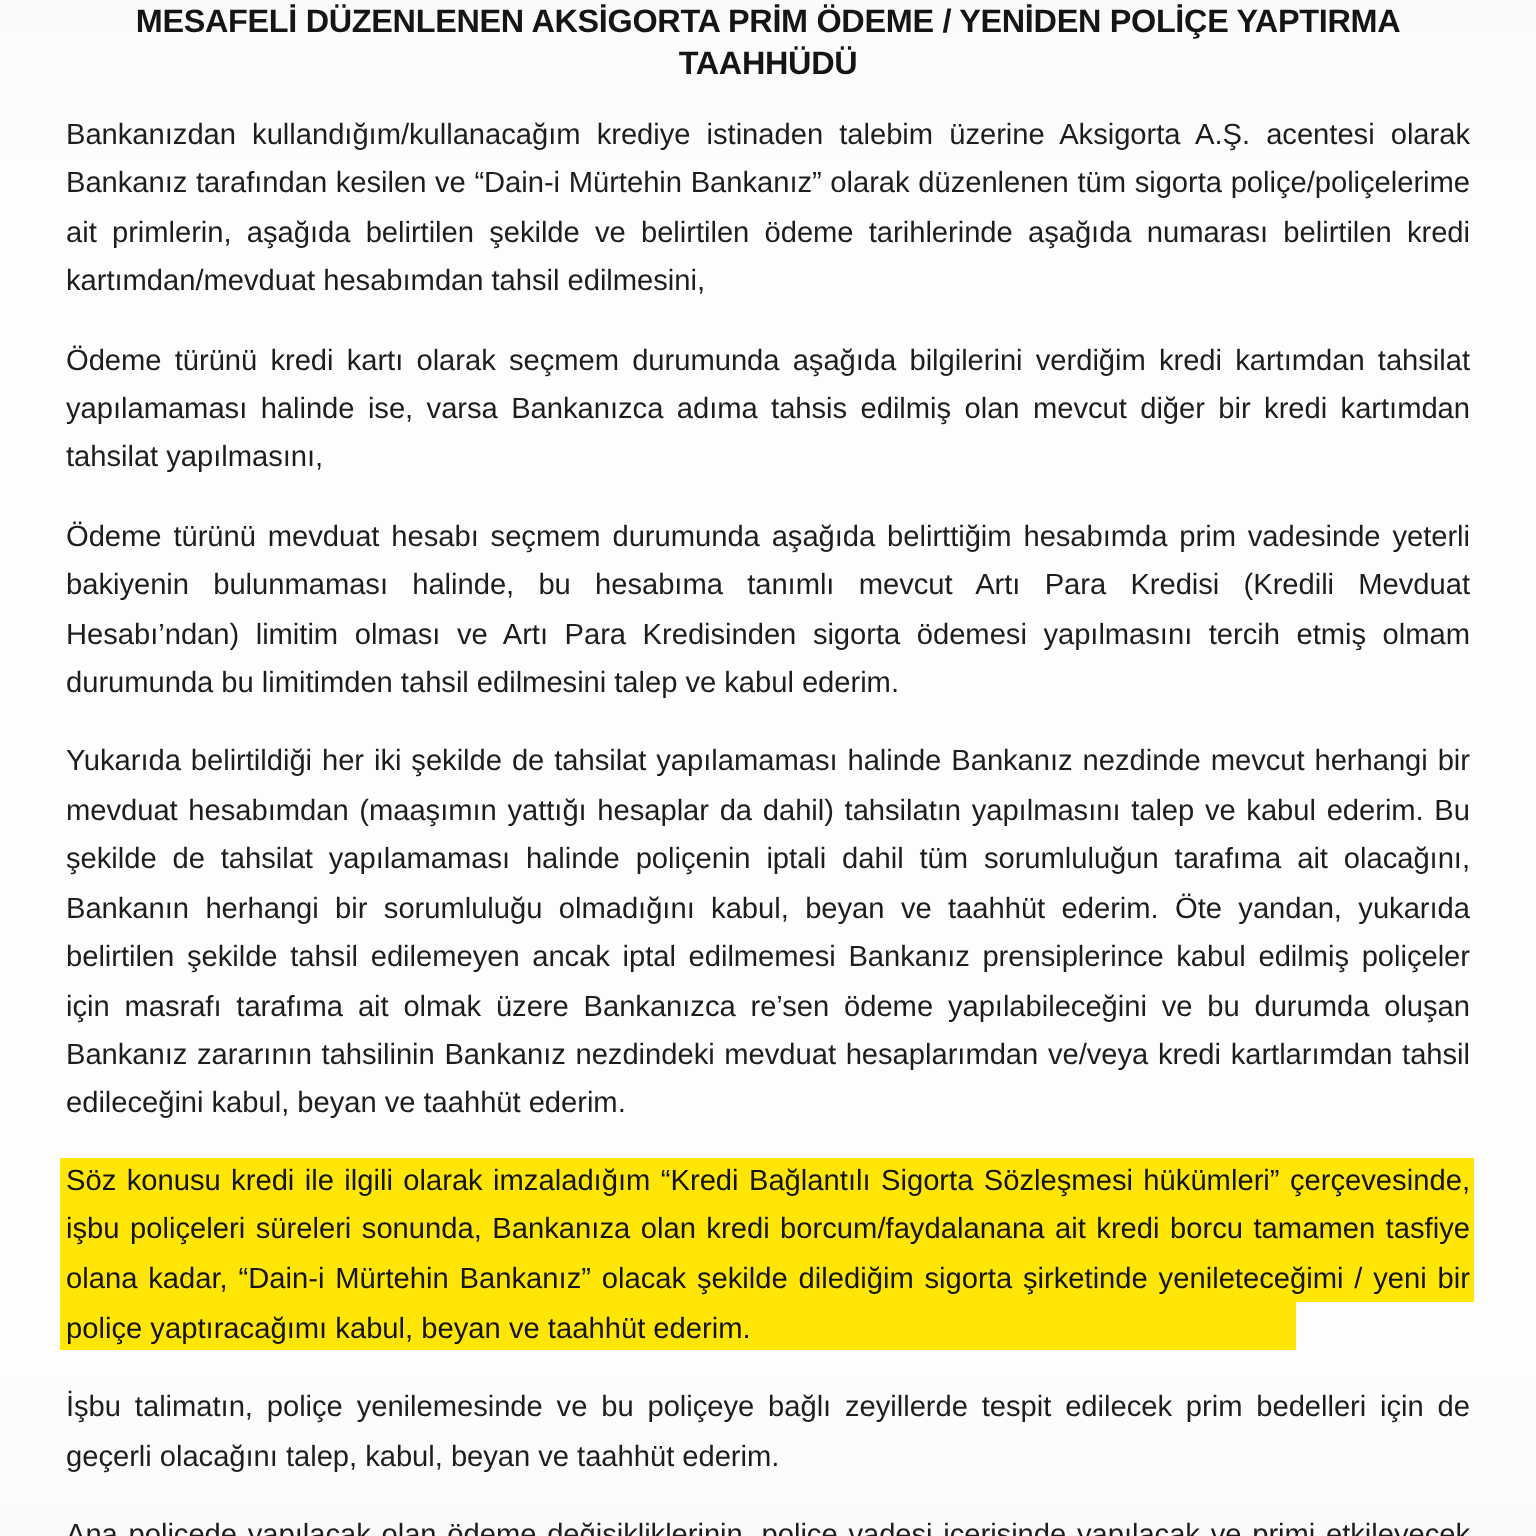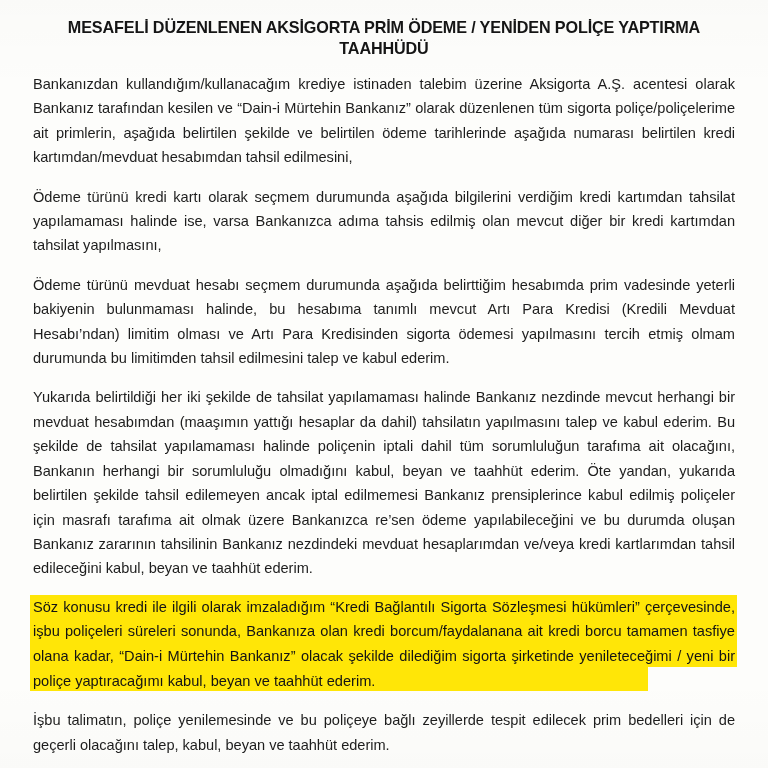--- a/index.html
+++ b/index.html
@@ -15,21 +15,21 @@
     font-family: "Liberation Sans", sans-serif;
     color: #1a1a1a;
     -webkit-font-smoothing: antialiased;
   }
 
   .page {
     position: relative;
     width: 768px;
     height: 768px;
     box-sizing: border-box;
-    padding: 16px 33px;
+    padding: 0 33px;
     background: #fdfdfb;
   }
 
   
   .doc-title {
     margin: 0;
     padding-top: 1px;
     font-size: 16.2px;
     font-weight: bold;
     line-height: 21px;

